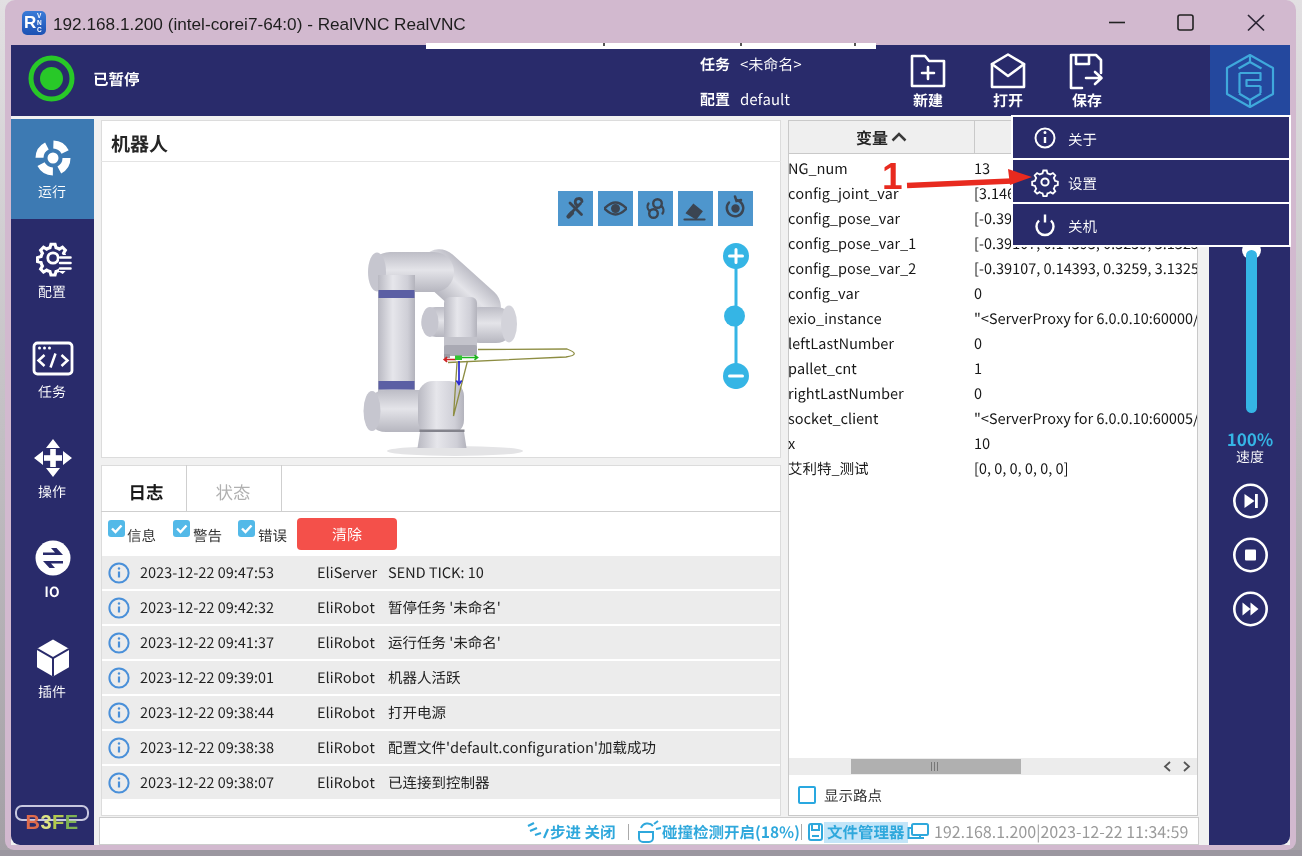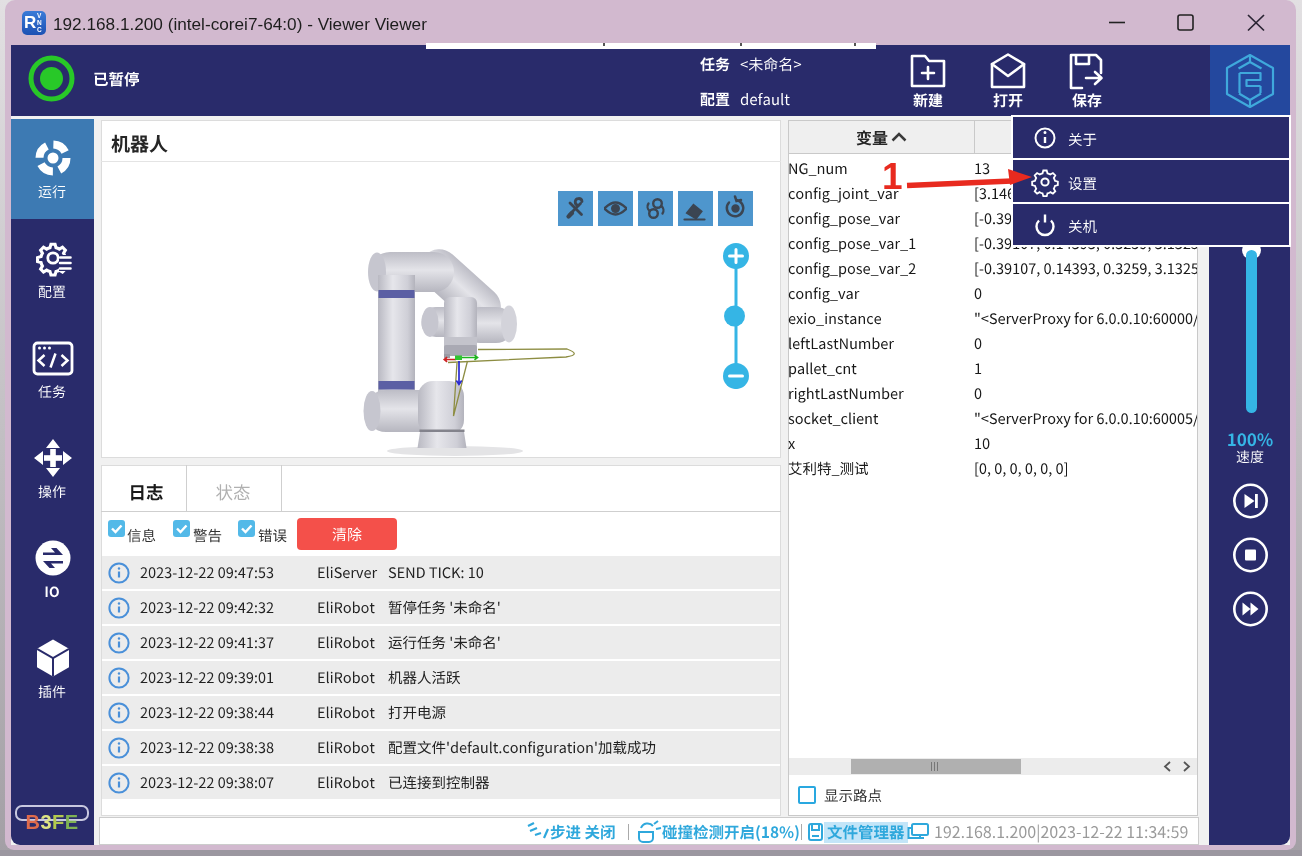--- a/index.html
+++ b/index.html
@@ -5,21 +5,21 @@
 body{background:linear-gradient(#e2e0e2,#a39fa5);position:relative}
 .abs{position:absolute}
 .ov{position:absolute;left:0;top:0;pointer-events:none}
 </style></head><body>
 <div class="abs" style="left:5px;top:0;width:1291px;height:850px;background:#d2b9cf;border-radius:10px 10px 9px 9px;"></div>
 <div class="abs" style="left:11px;top:45px;width:1279px;height:800px;background:#f1f1f1;"></div>
 <div class="abs" style="left:0;top:850px;width:1302px;height:6px;background:#9b97a0;"></div>
 
 <div class="abs" style="left:22px;top:11px;width:24px;height:24px;background:linear-gradient(#3a7bd8,#1d51b4);border-radius:5px;color:#fff;font-weight:bold;font-size:17px;line-height:24px;padding-left:2px;">R</div>
 <div class="abs" style="left:37px;top:12px;font-size:6.5px;line-height:7px;color:#fff;font-weight:bold;">V<br>N<br>C</div>
-<div class="abs" style="left:53px;top:14px;font-size:17.2px;color:#1d1d1d;">192.168.1.200 (intel-corei7-64:0) - Viewer Viewer</div>
+<div class="abs" style="left:53px;top:14px;font-size:17.2px;color:#1d1d1d;">192.168.1.200 (intel-corei7-64:0) - RealVNC RealVNC</div>
 <svg class="abs" style="left:1090px;top:0" width="200" height="45" viewBox="0 0 200 45">
   <line x1="19" y1="22.5" x2="35" y2="22.5" stroke="#222" stroke-width="1.6"></line>
   <rect x="88" y="15" width="15" height="15" rx="2" fill="none" stroke="#222" stroke-width="1.6"></rect>
   <path d="M158 15 L174 30.5 M174 15 L158 30.5" stroke="#2a2433" stroke-width="1.7"></path>
 </svg>
 
 <div class="abs" style="left:11px;top:45px;width:1279px;height:71px;background:#292b6b;"></div>
 <div class="abs" style="left:426px;top:43px;width:450px;height:6px;background:#fff;"></div>
 <div class="abs" style="left:603px;top:43px;width:2px;height:3px;background:#555;"></div>
 <div class="abs" style="left:740px;top:43px;width:2px;height:3px;background:#555;"></div>

